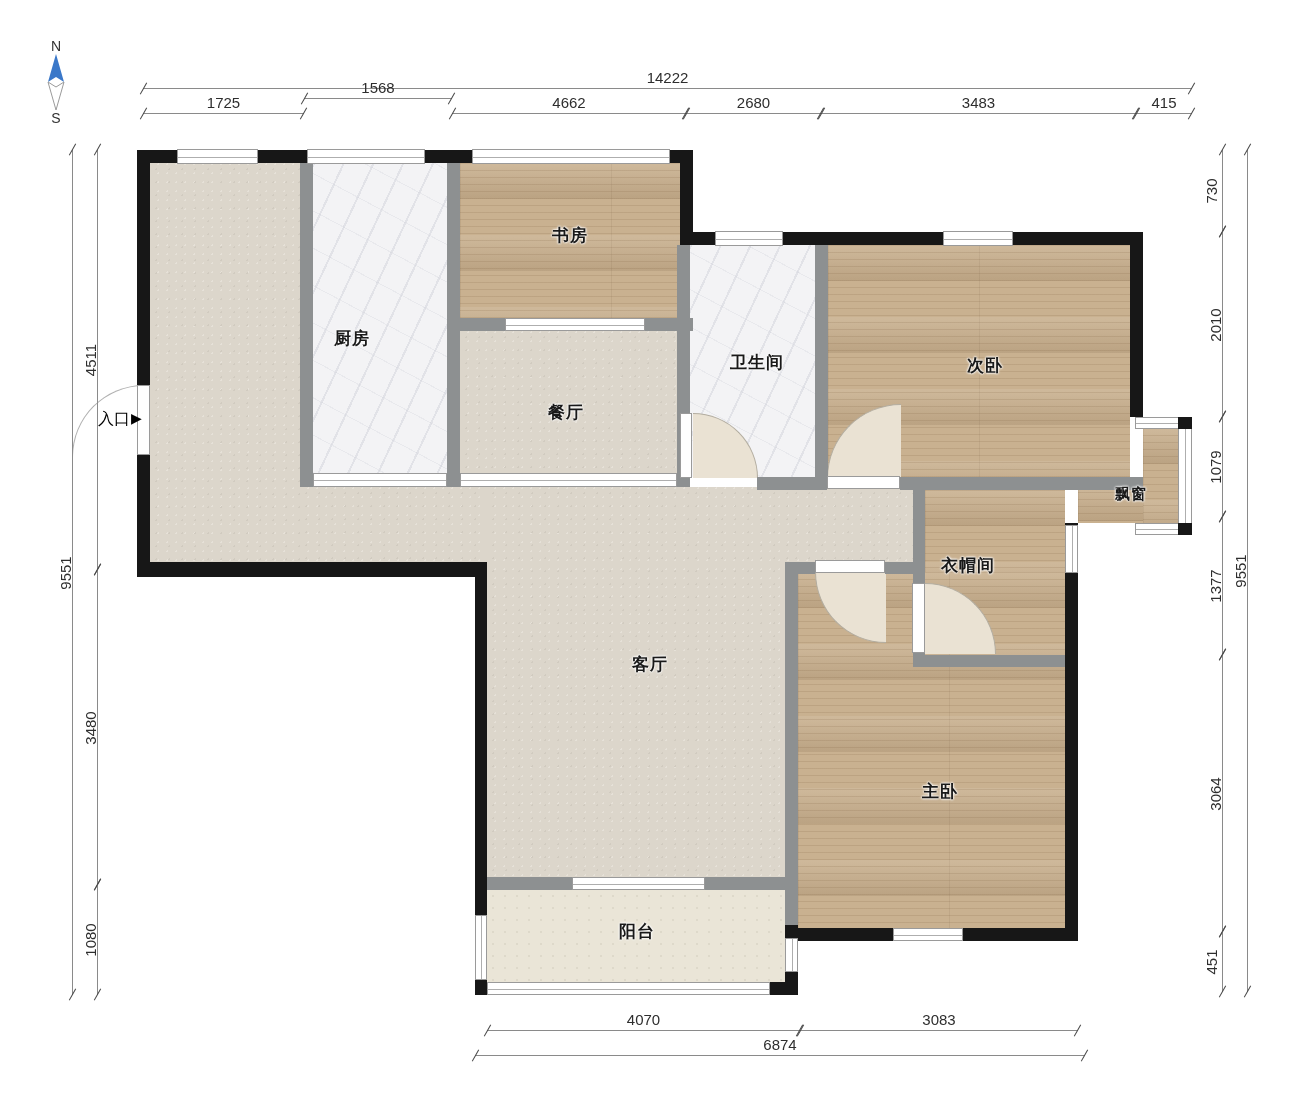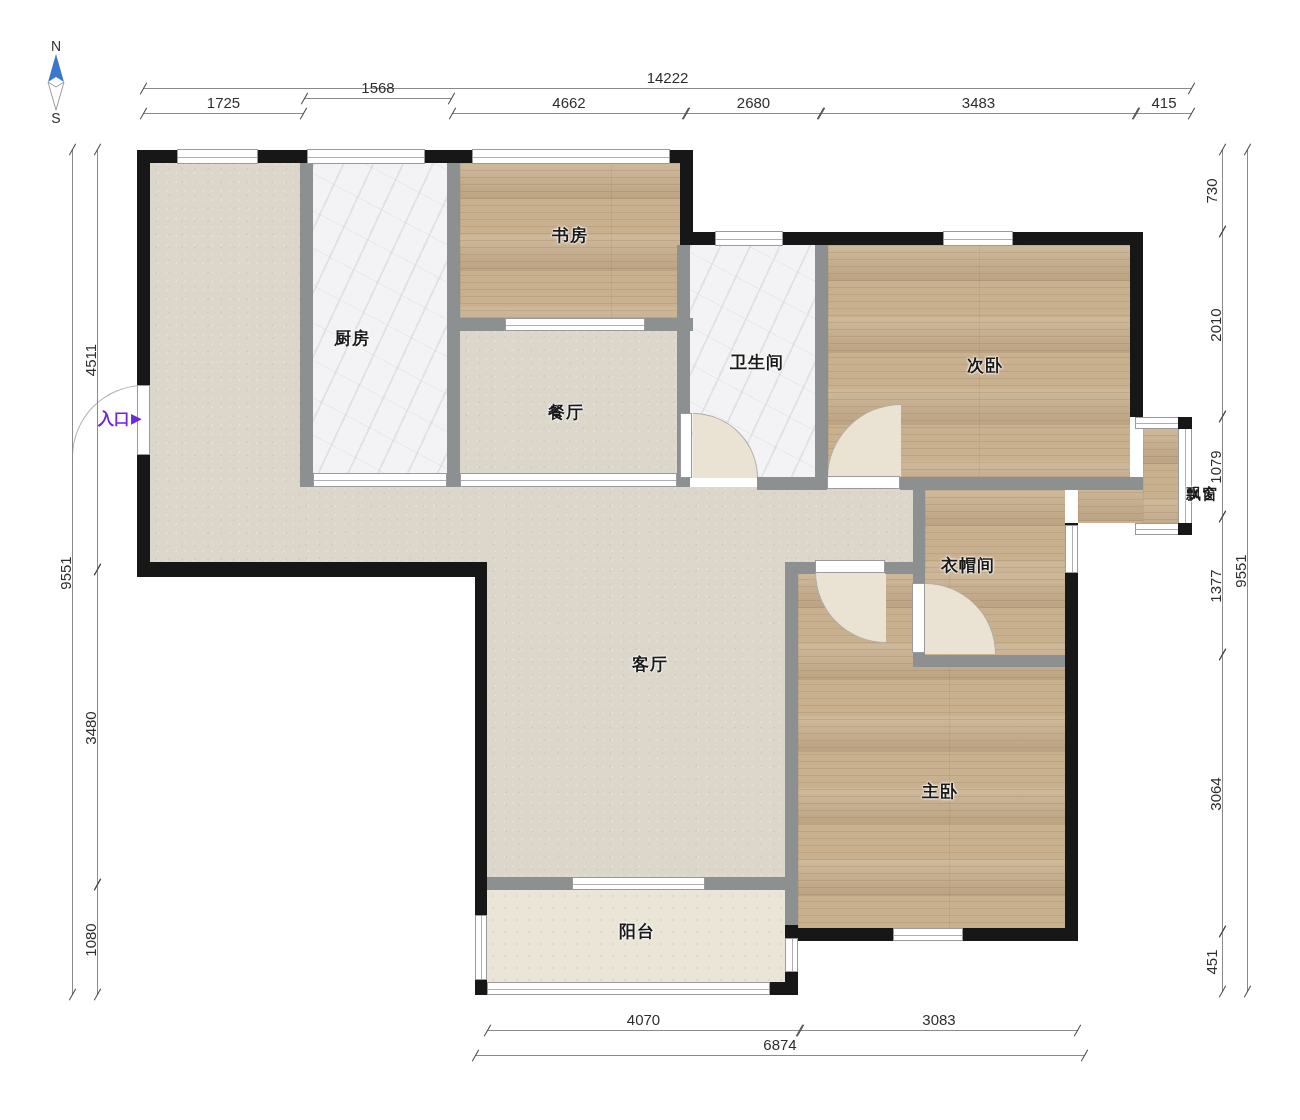--- a/index.html
+++ b/index.html
@@ -37,21 +37,21 @@
   .dh,.dv{position:absolute;}
   .dh{border-top:1px solid #8a8a8a;height:0;}
   .dv{border-left:1px solid #8a8a8a;width:0;}
   .dh::before,.dh::after,.dv::before,.dv::after{content:"";position:absolute;width:13px;height:1px;
     background:#4a4a4a;transform:rotate(-60deg);}
   .dh::before{left:-6px;top:-1px;} .dh::after{right:-6px;top:-1px;}
   .dv::before{left:-7px;top:-1px;} .dv::after{left:-7px;bottom:0;}
   .dh>span{position:absolute;left:50%;top:-20px;transform:translateX(-50%);font-size:15px;color:#2e2e2e;white-space:nowrap;}
   .dv>span{position:absolute;top:50%;left:0;transform:translate(-24px,-50%) rotate(-90deg);font-size:15px;color:#2e2e2e;white-space:nowrap;}
   
-  .entr{position:absolute;font-weight:bold;font-size:16px;color:#6d28d9;white-space:nowrap;}
+  .entr{position:absolute;font-weight:normal;font-size:16px;color:#000000;white-space:nowrap;}
 </style>
 </head>
 <body>
 
 <div id="plan">
 
   <div class="abs f-tile" style="left:150px;top:163px;width:150px;height:399px"></div>
   <div class="abs f-tile" style="left:300px;top:487px;width:187px;height:75px"></div>
   <div class="abs f-tile" style="left:487px;top:487px;width:203px;height:391px"></div>
   <div class="abs f-tile" style="left:690px;top:487px;width:100px;height:391px"></div>
@@ -136,21 +136,21 @@
   <div class="abs leaf" style="left:680px;top:413px;width:12px;height:65px"></div>
   <div class="abs leaf" style="left:827px;top:476px;width:73px;height:13px"></div>
   <div class="abs leaf" style="left:815px;top:560px;width:70px;height:13px"></div>
   <div class="abs leaf" style="left:912px;top:583px;width:13px;height:70px"></div>
 
   <div class="rlabel" style="left:570px;top:235px">书房</div>
   <div class="rlabel" style="left:352px;top:338px">厨房</div>
   <div class="rlabel" style="left:566px;top:412px">餐厅</div>
   <div class="rlabel" style="left:757px;top:362px">卫生间</div>
   <div class="rlabel" style="left:985px;top:365px">次卧</div>
-  <div class="rlabel small" style="left:1202px;top:494px">飘窗</div>
+  <div class="rlabel small" style="left:1131px;top:494px">飘窗</div>
   <div class="rlabel" style="left:968px;top:565px">衣帽间</div>
   <div class="rlabel" style="left:650px;top:664px">客厅</div>
   <div class="rlabel" style="left:940px;top:791px">主卧</div>
   <div class="rlabel" style="left:637px;top:931px">阳台</div>
 
   <div class="entr" style="left:98px;top:409px">入口</div>
   <div class="entr" style="left:131px;top:410px;font-size:14px">▶</div>
 
   <div class="abs" style="left:36px;top:38px;width:40px;height:90px;text-align:center;">
     <div style="font-size:14px;color:#333;">N</div>

